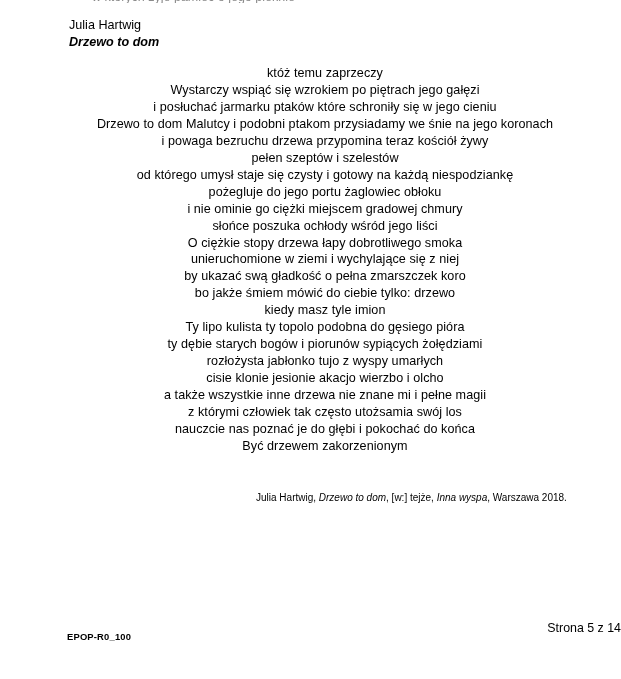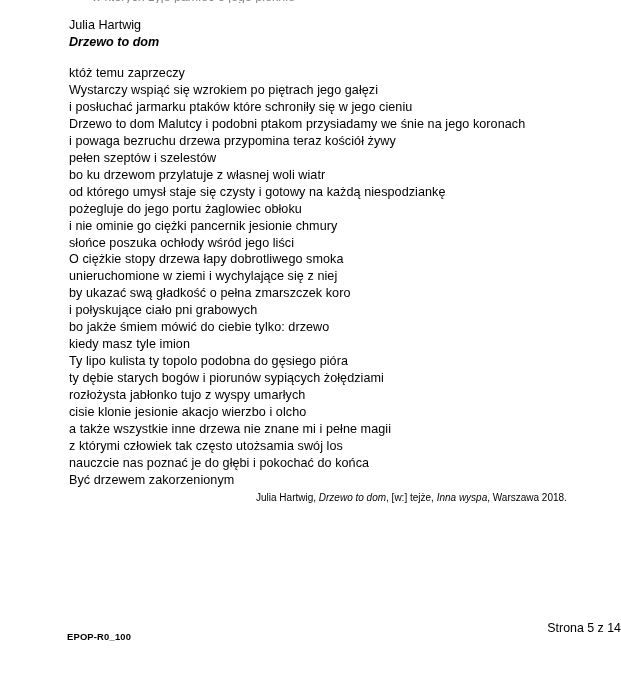--- a/index.html
+++ b/index.html
@@ -56,23 +56,24 @@
   .poem-title {
     font-size: 12.6px;
     line-height: 17px;
     font-weight: bold;
     font-style: italic;
     white-space: nowrap;
   }
 
   .poem-body {
     position: absolute;
-    left: 69px;
+    left: 85px;
     top: 65px;
     width: 480px;
+    text-align: center;
   }
   .poem-line {
     font-size: 12.6px;
     line-height: 16.95px;
     white-space: nowrap;
     letter-spacing: 0.005em;
   }
 
   .citation {
     position: absolute;
@@ -120,29 +121,27 @@
     <div class="poem-title">Drzewo to dom</div>
   </div>
 
   <div class="poem-body">
       <div class="poem-line">któż temu zaprzeczy</div>
       <div class="poem-line">Wystarczy wspiąć się wzrokiem po piętrach jego gałęzi</div>
       <div class="poem-line">i posłuchać jarmarku ptaków które schroniły się w jego cieniu</div>
       <div class="poem-line">Drzewo to dom Malutcy i podobni ptakom przysiadamy we śnie na jego koronach</div>
       <div class="poem-line">i powaga bezruchu drzewa przypomina teraz kościół żywy</div>
       <div class="poem-line">pełen szeptów i szelestów</div>
-      <div class="poem-line">bo ku drzewom przylatuje z własnej woli wiatr</div>
       <div class="poem-line">od którego umysł staje się czysty i gotowy na każdą niespodziankę</div>
       <div class="poem-line">pożegluje do jego portu żaglowiec obłoku</div>
-      <div class="poem-line">i nie ominie go ciężki pancernik jesionie chmury</div>
+      <div class="poem-line">i nie ominie go ciężki miejscem gradowej chmury</div>
       <div class="poem-line">słońce poszuka ochłody wśród jego liści</div>
       <div class="poem-line">O ciężkie stopy drzewa łapy dobrotliwego smoka</div>
       <div class="poem-line">unieruchomione w ziemi i wychylające się z niej</div>
       <div class="poem-line">by ukazać swą gładkość o pełna zmarszczek koro</div>
-      <div class="poem-line">i połyskujące ciało pni grabowych</div>
       <div class="poem-line">bo jakże śmiem mówić do ciebie tylko: drzewo</div>
       <div class="poem-line">kiedy masz tyle imion</div>
       <div class="poem-line">Ty lipo kulista ty topolo podobna do gęsiego pióra</div>
       <div class="poem-line">ty dębie starych bogów i piorunów sypiących żołędziami</div>
       <div class="poem-line">rozłożysta jabłonko tujo z wyspy umarłych</div>
       <div class="poem-line">cisie klonie jesionie akacjo wierzbo i olcho</div>
       <div class="poem-line">a także wszystkie inne drzewa nie znane mi i pełne magii</div>
       <div class="poem-line">z którymi człowiek tak często utożsamia swój los</div>
       <div class="poem-line">nauczcie nas poznać je do głębi i pokochać do końca</div>
       <div class="poem-line">Być drzewem zakorzenionym</div>

